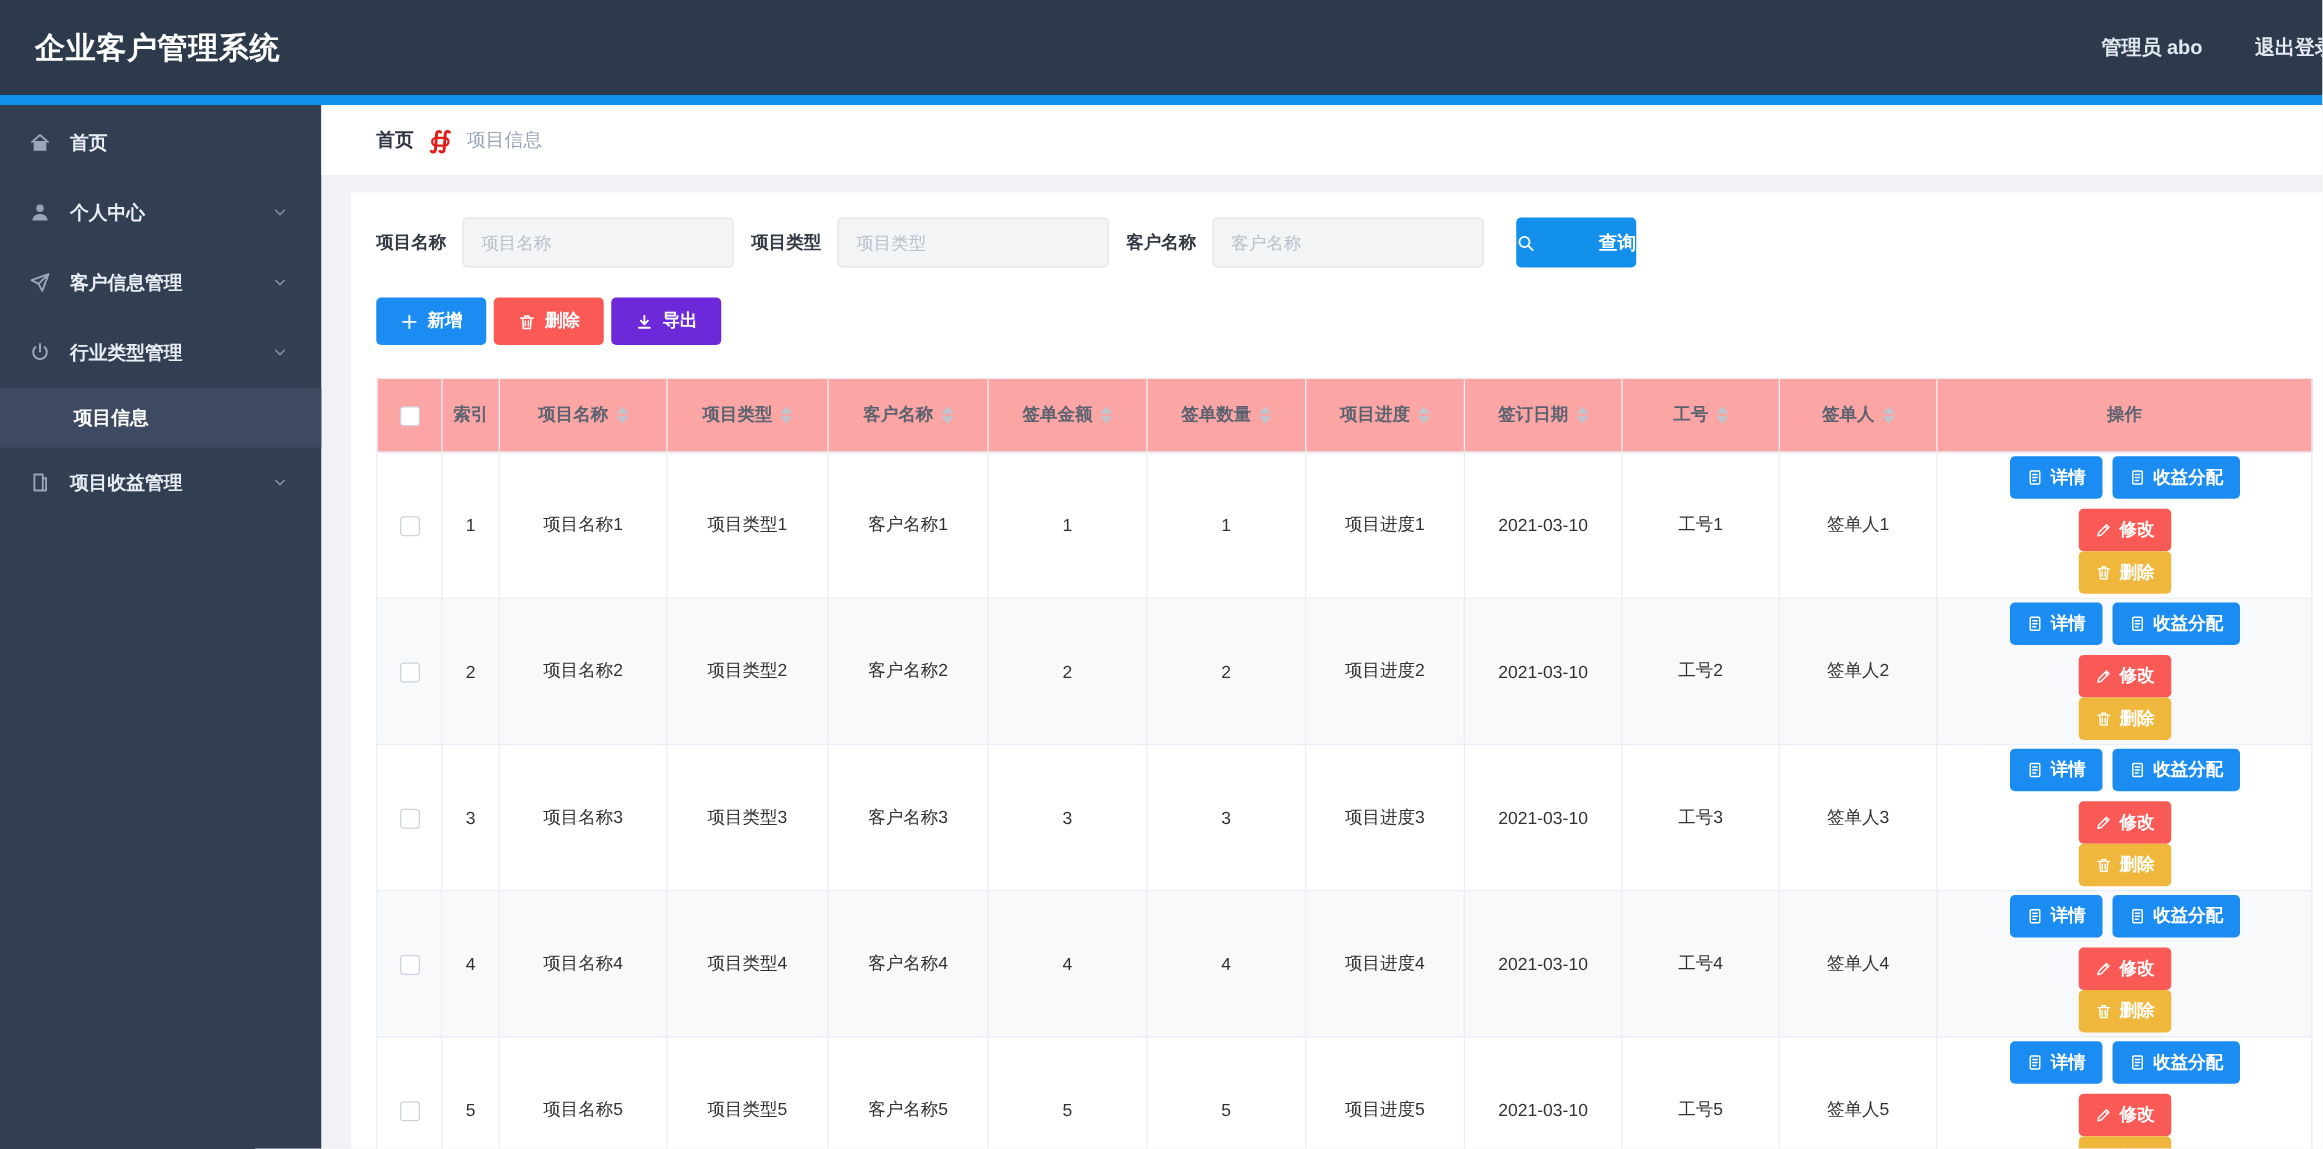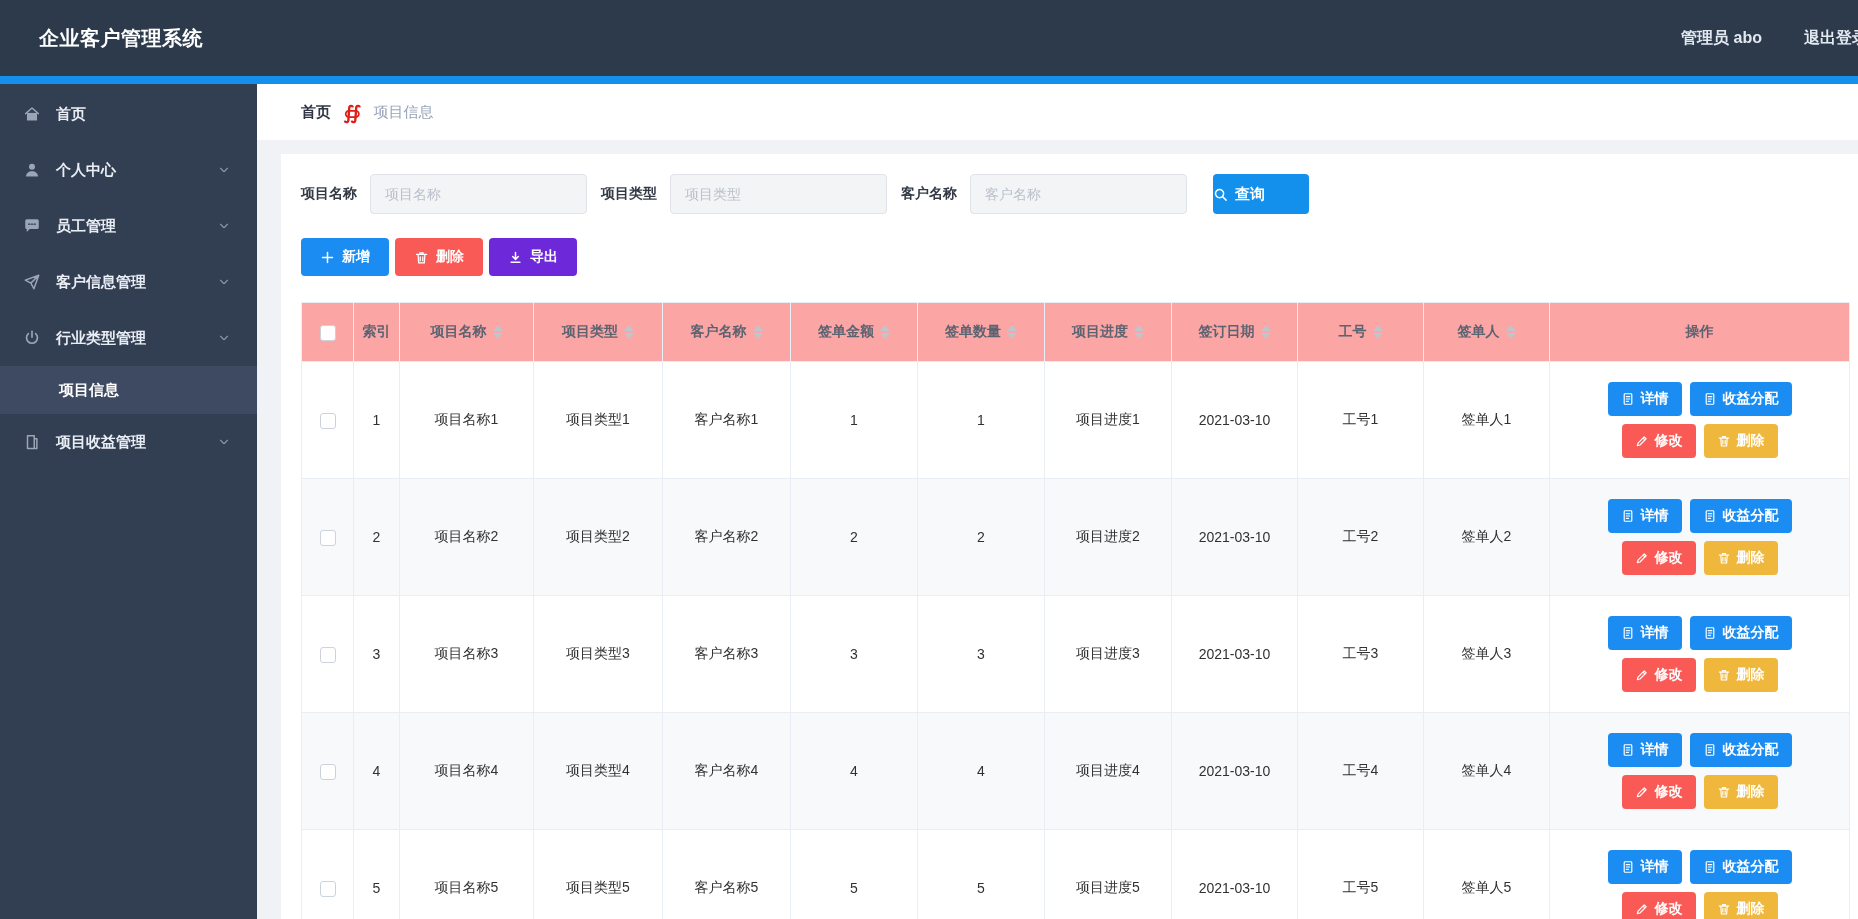--- a/index.html
+++ b/index.html
@@ -1,21 +1,21 @@
 <!DOCTYPE html>
 <html><head>
 <meta charset="utf-8">
 <style>
   * { margin:0; padding:0; box-sizing:border-box; }
   html,body { width:1858px; height:919px; overflow:hidden; }
   body { font-family:"Liberation Sans","DejaVu Sans",sans-serif; background:#f0f2f5; color:#303133; }
 
   
   .topbar { position:relative; height:76px; background:#2d3a4b; display:flex; align-items:center; overflow:hidden; }
-  .topbar .title { color:#ffffff; font-size:20px; font-weight:bold; margin-left:39px; letter-spacing:.5px; }
+  .topbar .title { color:#ffffff; font-size:24px; font-weight:bold; margin-left:28px; letter-spacing:.5px; }
   .topbar-right { position:absolute; right:-10px; top:0; height:76px; display:flex; align-items:center; gap:42px; color:#e3e9f1; font-size:16px; font-weight:bold; }
   .topbar-right .link { cursor:pointer; white-space:nowrap; }
   .blue-bar { height:8px; background:#1290ec; }
 
   
   .shell { display:flex; height:835px; }
 
   
   .sidebar { width:257px; background:#323e52; flex:none; padding-top:2px; }
   .side-item { height:56px; display:flex; align-items:center; padding:0 26px 0 23px; cursor:pointer; color:#e9edf4; font-size:15px; font-weight:bold; }
@@ -33,21 +33,21 @@
 
   .card { background:#ffffff; margin:14px 0 0 24px; flex:1; padding:20px 0 0 20px; overflow:hidden; }
 
   
   .search-row { display:flex; align-items:center; }
   .search-fields { display:flex; align-items:center; }
   .s-field { display:flex; align-items:center; margin-right:14px; }
   .s-field label { font-size:14px; font-weight:bold; color:#333a45; margin-right:13px; white-space:nowrap; }
   .s-field input { width:217px; height:40px; background:#f3f4f6; border:1px solid #e0e3e9; border-radius:4px; padding:0 14px; font-size:14px; color:#303133; outline:none; font-family:inherit; }
   .s-field input::placeholder { color:#b9c0cb; }
-  .btn { display:inline-flex; align-items:center; justify-content:flex-start; border:none; border-radius:4px; color:#fff; font-size:14px; font-weight:bold; cursor:pointer; font-family:inherit; }
+  .btn { display:inline-flex; align-items:center; justify-content:space-between; border:none; border-radius:4px; color:#fff; font-size:14px; font-weight:bold; cursor:pointer; font-family:inherit; }
   .btn svg { width:15px; height:15px; margin-right:7px; }
   .btn-query { height:40px; width:96px; background:#1290ec; margin-left:12px; font-size:15px; }
 
   
   .toolbar { margin-top:24px; display:flex; gap:6px; }
   .toolbar .btn { height:38px; padding:0 19px; }
   .btn-blue { background:#1b8df2; }
   .btn-red { background:#fa5a55; }
   .btn-green { background:#6d28d9; }
   .btn-yellow { background:#f0b73d; }
@@ -60,21 +60,21 @@
   tbody td { height:117px; font-size:14px; color:#303133; }
   tbody tr:nth-child(even) td { background:#f8f9fb; }
   .th-label { display:inline-flex; align-items:center; gap:6px; }
   .sort { display:inline-flex; flex-direction:column; gap:2px; }
   .sort i { display:block; width:0; height:0; border-left:5px solid transparent; border-right:5px solid transparent; }
   .sort .up { border-bottom:6px solid #c0c4cc; }
   .sort .dn { border-top:6px solid #c0c4cc; }
   .cbx { width:16px; height:16px; border:1px solid #ccd3dd; border-radius:3px; background:#fff; display:inline-block; cursor:pointer; vertical-align:middle; }
 
   .act-line { display:flex; justify-content:center; align-items:center; }
-  .act-line + .act-line { margin-top:8px; }
+  .act-line + .act-line { margin-top:8px;flex-direction:column; }
   .act-btn { height:34px; padding:0 13px; margin:0 4px; }
   .act-btn svg { width:14px; height:14px; margin-right:6px; }
 </style>
 </head>
 <body>
 
 <div class="app">
 
   <header class="topbar">
     <div class="title">企业客户管理系统</div>
@@ -93,32 +93,20 @@
             <path d="M6 10.5V20h12v-9.5" fill="currentColor" stroke="currentColor" stroke-width="1.5"></path>
           </svg>
           <span>首页</span>
         </div>
         <div class="side-item">
           <svg class="mi" viewBox="0 0 24 24">
             <circle cx="12" cy="7.5" r="4" fill="currentColor"></circle>
             <path d="M4 20.5c0-4.4 3.6-7 8-7s8 2.6 8 7z" fill="currentColor"></path>
           </svg>
           <span>个人中心</span>
-          <span class="chev">
-            <svg class="" viewBox="0 0 24 24">
-              <path d="M6 9l6 6 6-6" fill="none" stroke="currentColor" stroke-width="2" stroke-linecap="round" stroke-linejoin="round"></path>
-            </svg>
-          </span>
-        </div>
-        <div class="side-item">
-          <svg class="mi" viewBox="0 0 24 24">
-            <path d="M3 5a2 2 0 0 1 2-2h14a2 2 0 0 1 2 2v9a2 2 0 0 1-2 2H9l-4 4v-4H5a2 2 0 0 1-2-2z" fill="currentColor"></path>
-            <path d="M7.5 9.5h1.6M11.2 9.5h1.6M14.9 9.5h1.6" stroke="#323e52" stroke-width="1.8" stroke-linecap="round"></path>
-          </svg>
-          <span>员工管理</span>
           <span class="chev">
             <svg class="" viewBox="0 0 24 24">
               <path d="M6 9l6 6 6-6" fill="none" stroke="currentColor" stroke-width="2" stroke-linecap="round" stroke-linejoin="round"></path>
             </svg>
           </span>
         </div>
         <div class="side-item">
           <svg class="mi" viewBox="0 0 24 24">
             <path d="M21 3 10.5 13.5M21 3l-6.5 18-4-7.5L3 9.5z" fill="none" stroke="currentColor" stroke-width="2" stroke-linejoin="round"></path>
           </svg>

